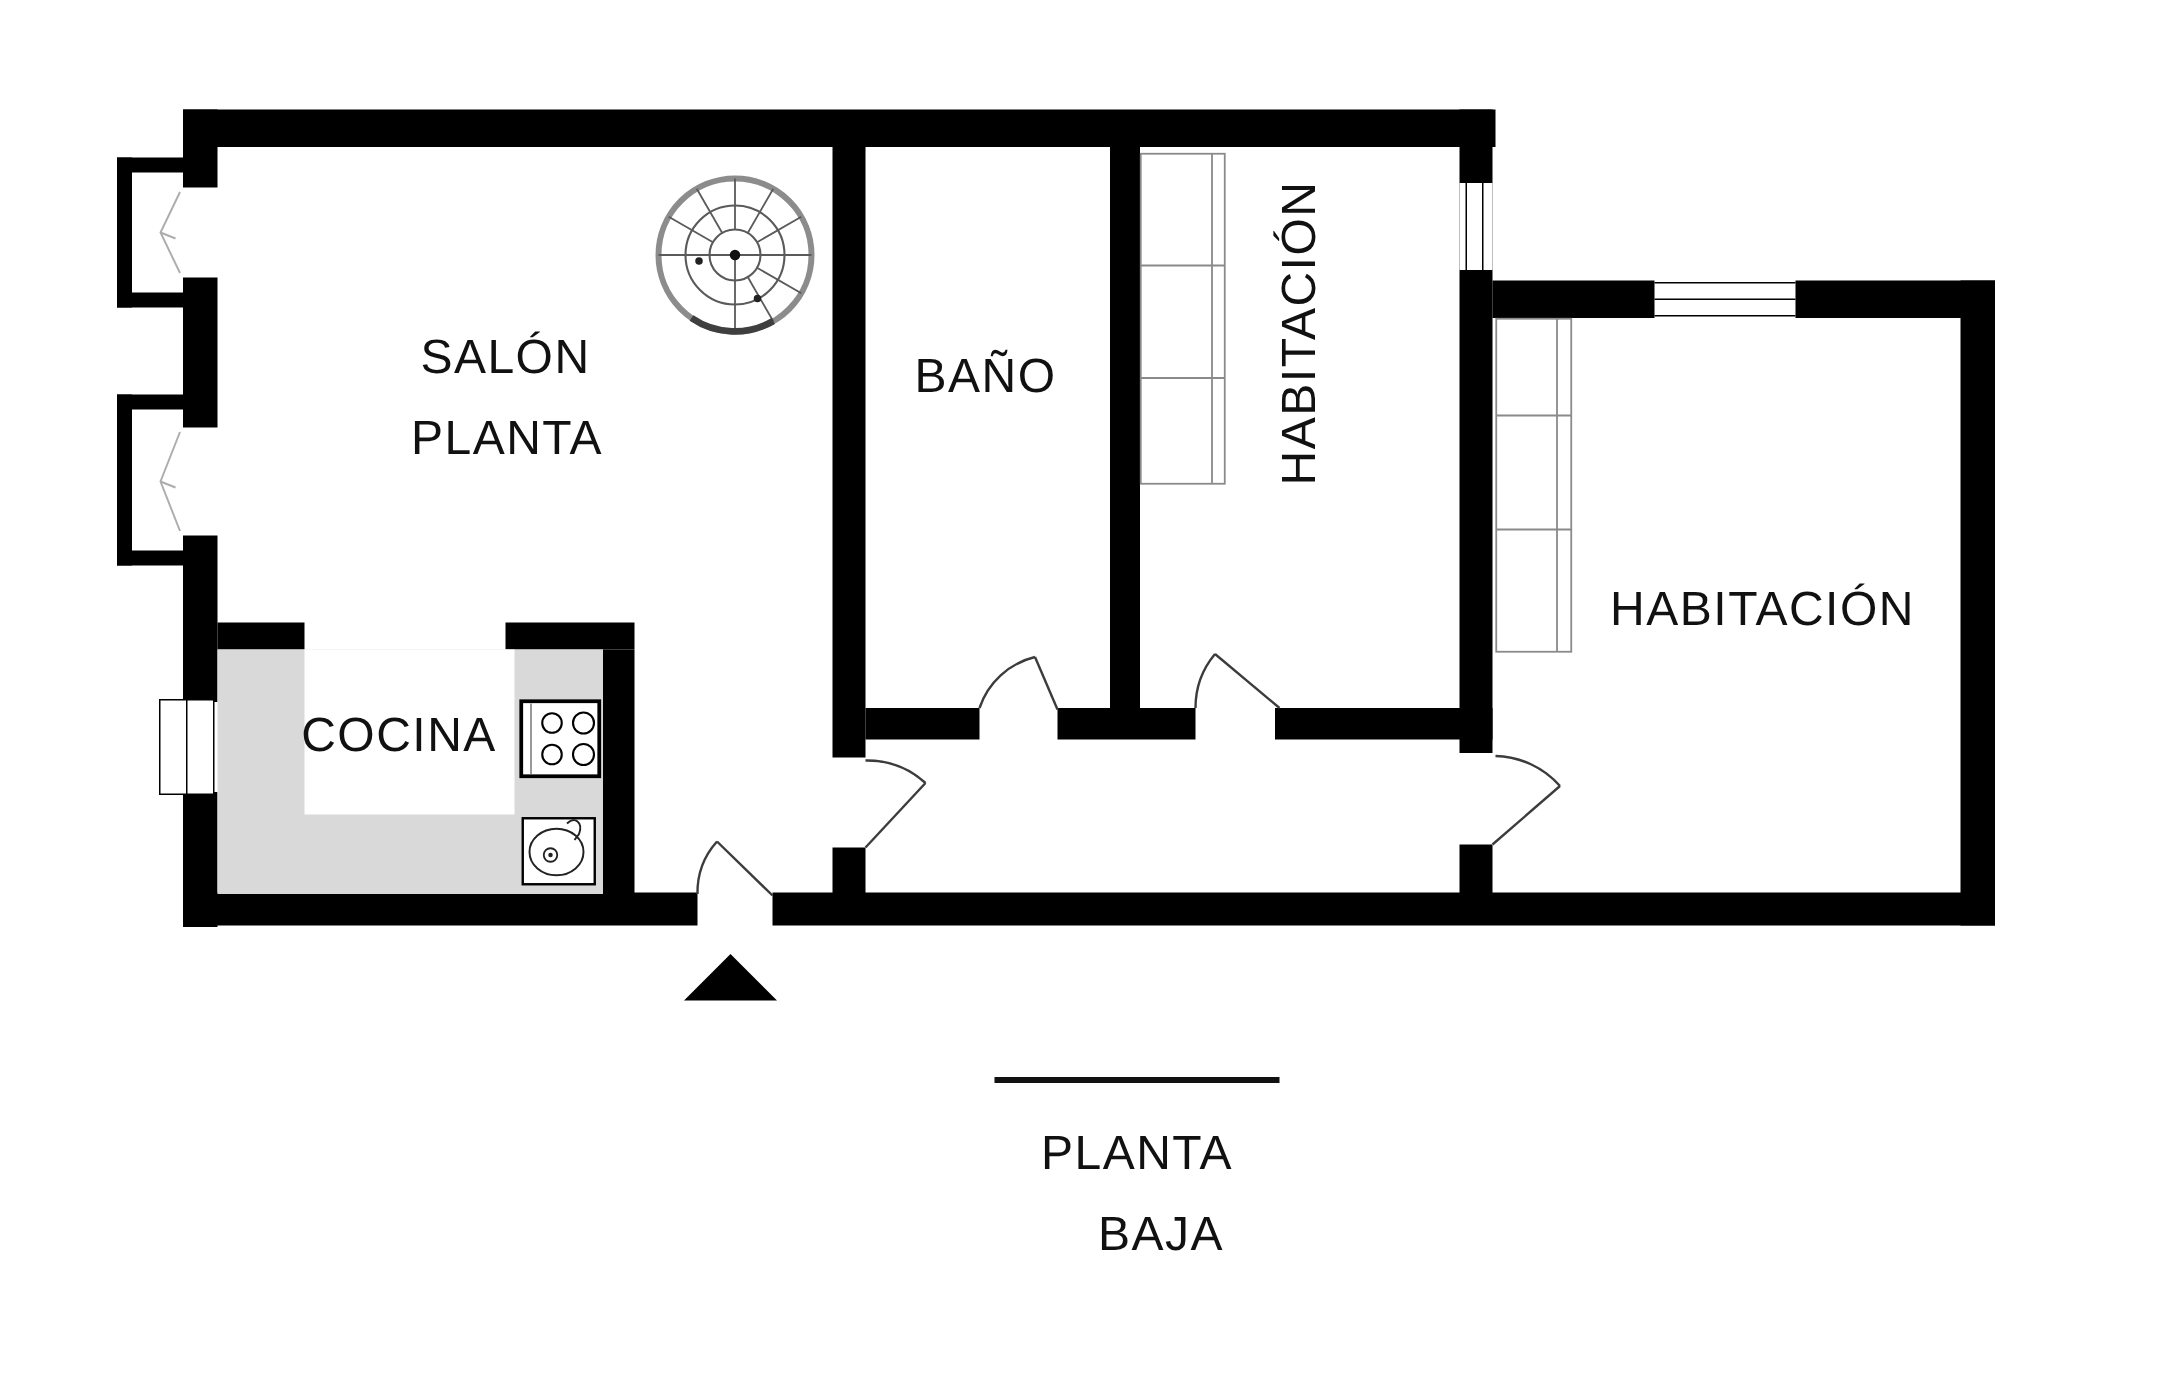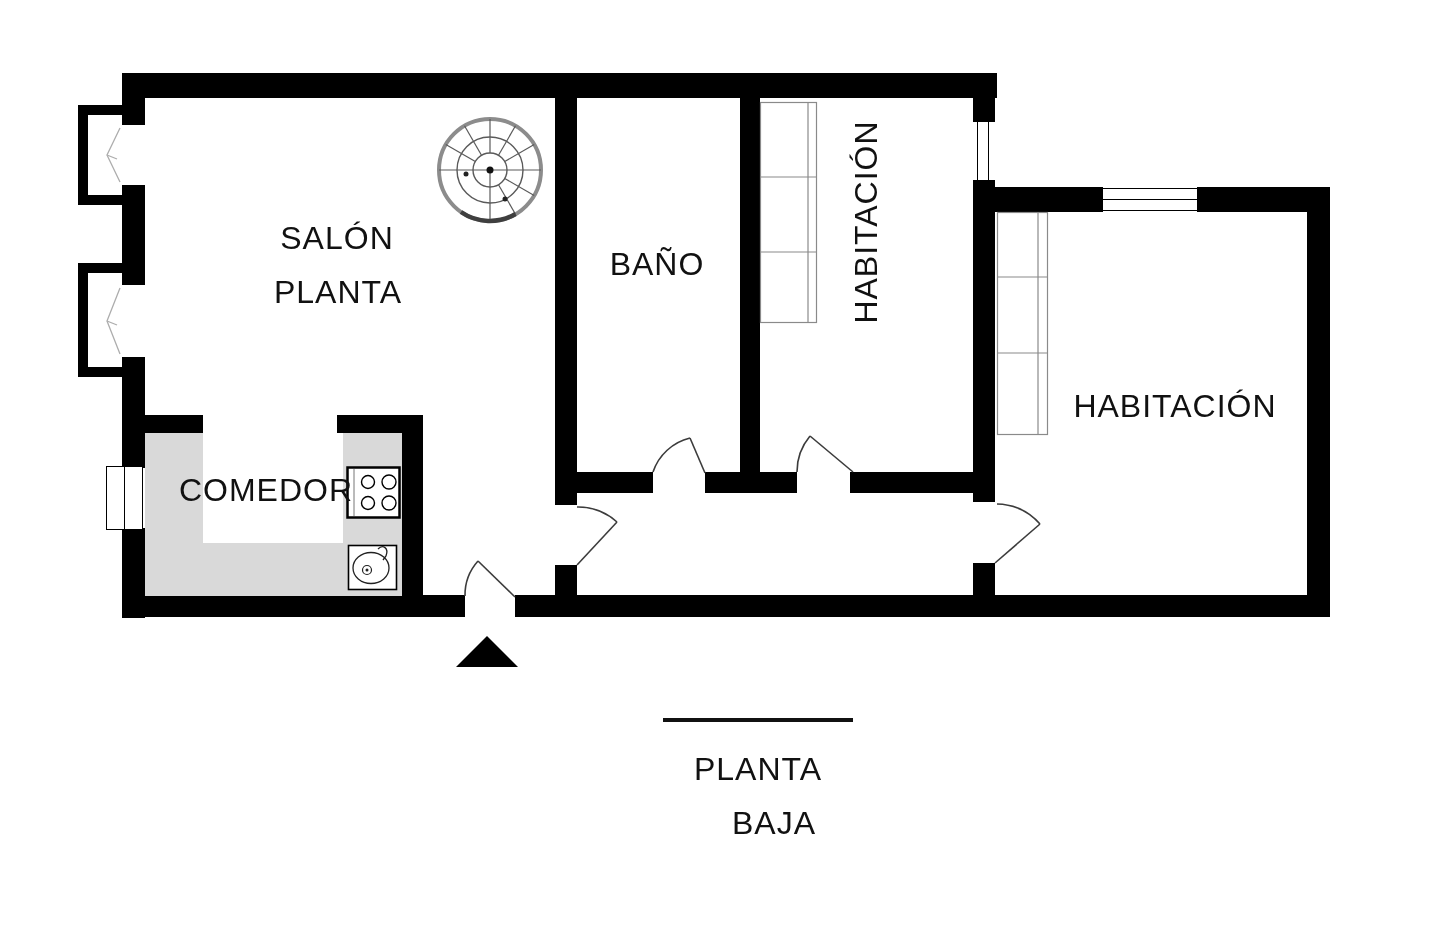--- a/index.html
+++ b/index.html
@@ -161,22 +161,22 @@
 
       <path d="M997,504 A59 59 0 0 1 1040,524"></path>
       <line x1="995" y1="563" x2="1040" y2="524"></line>
     </g>
 
     <polygon points="487,636 518,667 456,667" fill="#000000"></polygon>
   </svg>
 
   <div class="room-label" style="left:337px;top:238px;">SALÓN</div>
   <div class="room-label" style="left:338px;top:292px;">PLANTA</div>
-  <div class="room-label" style="left:266px;top:490px;">COMEDOR</div>
-  <div class="room-label" style="left:657px;top:264px;">BAÑO</div>
+  <div class="room-label" style="left:266px;top:490px;">COCINA</div>
+  <div class="room-label" style="left:657px;top:251px;">BAÑO</div>
   <div class="room-label vertical" style="left:866px;top:222px;">HABITACIÓN</div>
   <div class="room-label" style="left:1175px;top:406px;">HABITACIÓN</div>
 
   <div class="title-rule" style="left:663px;top:718px;width:190px;height:4px;"></div>
   <div class="title-label" style="left:758px;top:769px;">PLANTA</div>
   <div class="title-label" style="left:758px;top:823px;margin-left:16px;">BAJA</div>
 
 </div>
 
 </body></html>

